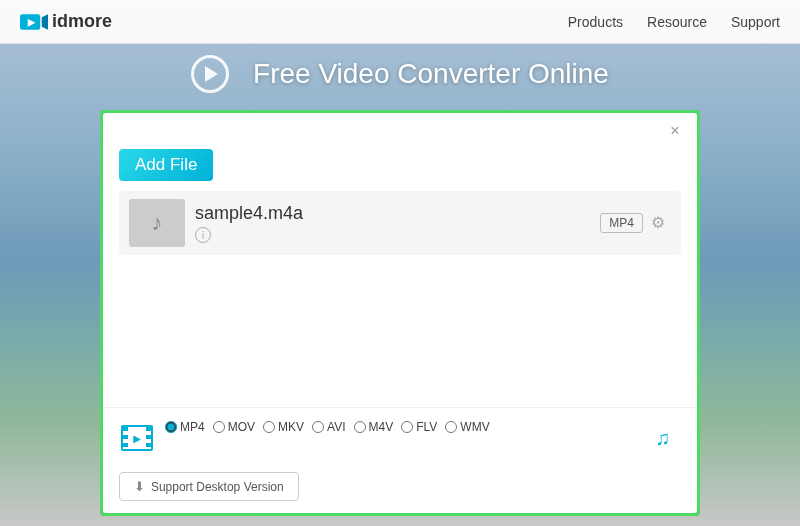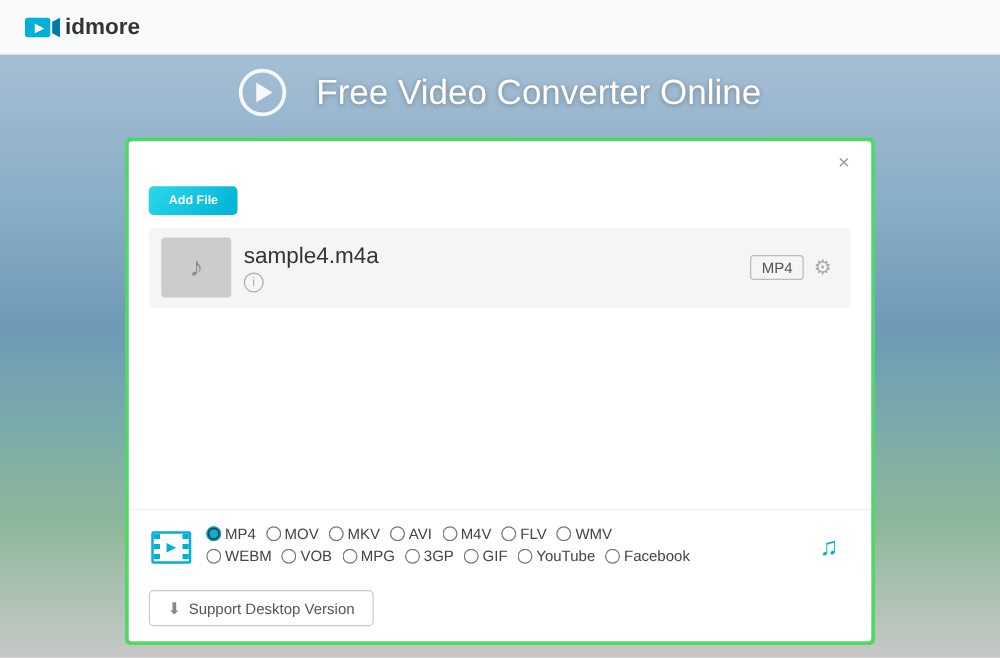--- a/index.html
+++ b/index.html
@@ -134,23 +134,23 @@
     
     .panel-toolbar {
       padding: 4px 16px 10px;
     }
     .add-file-btn {
       background: linear-gradient(135deg, #29d9e8, #00b0d8);
       color: #fff;
       border: none;
       border-radius: 4px;
       padding: 6px 16px;
-      font-size: 10px;
-      cursor: pointer;
-      font-weight: 700;
+      font-size: 17px;
+      cursor: pointer;
+      font-weight: 400;
       text-align: right;
     }
 
     
     .file-list {
       flex: 1;
       padding: 0 16px;
       overflow-y: auto;
     }
     .file-item {
@@ -336,20 +336,25 @@
 <div class="bg"></div>
 
 <nav class="navbar">
   <div class="navbar-logo">
     <svg class="logo-icon" viewBox="0 0 36 28">
       <rect x="0" y="4" width="26" height="20" rx="3" fill="#00b0d8"></rect>
       <polygon points="10,10 10,20 20,15" fill="white"></polygon>
       <path d="M28 8 L36 4 L36 24 L28 20 Z" fill="#007aaa"></path>
     </svg>
     <span style="font-size:18px;color:#333;font-weight:600;">idmore</span>
+  </div>
+  <div class="navbar-links">
+    <a class="navbar-link">Products</a>
+    <a class="navbar-link">Resource</a>
+    <a class="navbar-link">Support</a>
   </div>
 </nav>
 
 <div class="hero">
   <div class="hero-title">
     <div class="hero-icon"></div>
     <span>Free Video Converter Online</span>
   </div>
 </div>
 
@@ -407,43 +412,20 @@
             <input type="radio" name="fmt" value="M4V" style=""> M4V
           </label>
           <label class="format-radio">
             <input type="radio" name="fmt" value="FLV" style=""> FLV
           </label>
           <label class="format-radio">
             <input type="radio" name="fmt" value="WMV" style=""> WMV
           </label>
         </div>
 
-        <div class="format-row">
-          <label class="format-radio">
-            <input type="radio" name="fmt" value="WEBM" style=""> WEBM
-          </label>
-          <label class="format-radio">
-            <input type="radio" name="fmt" value="VOB" style=""> VOB
-          </label>
-          <label class="format-radio">
-            <input type="radio" name="fmt" value="MPG" style=""> MPG
-          </label>
-          <label class="format-radio">
-            <input type="radio" name="fmt" value="3GP" style=""> 3GP
-          </label>
-          <label class="format-radio">
-            <input type="radio" name="fmt" value="GIF" style=""> GIF
-          </label>
-          <label class="format-radio">
-            <input type="radio" name="fmt" value="YouTube" style=""> YouTube
-          </label>
-          <label class="format-radio">
-            <input type="radio" name="fmt" value="Facebook" style=""> Facebook
-          </label>
-        </div>
       </div>
 
       <div class="audio-icon-box">
         <span class="audio-note-icon">♫</span>
       </div>
     </div>
 
     <div class="panel-footer">
       <button class="install-btn">
         <span class="download-icon">⬇</span>

